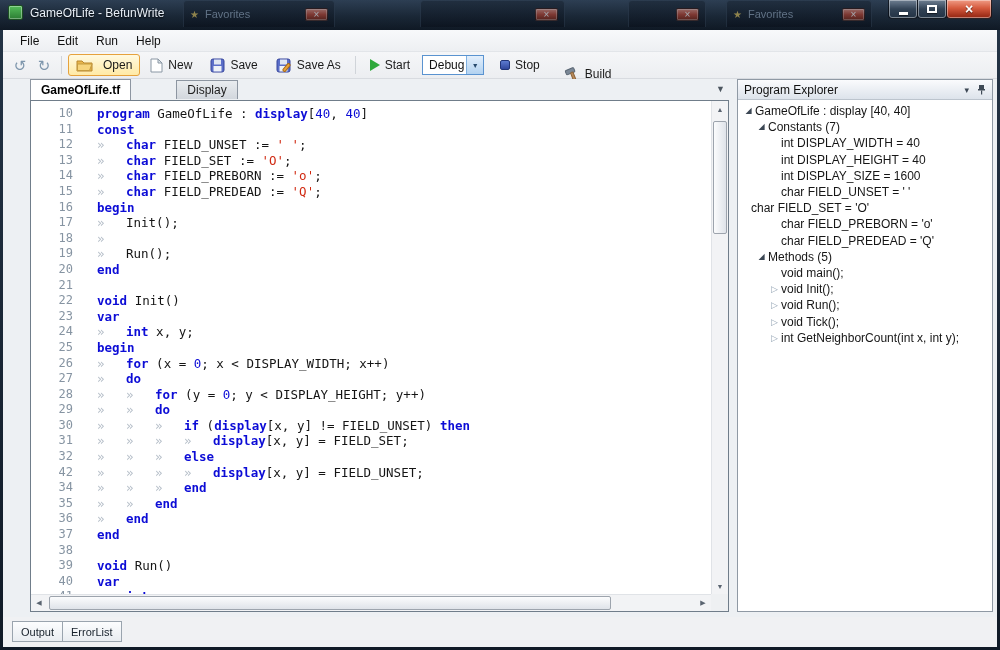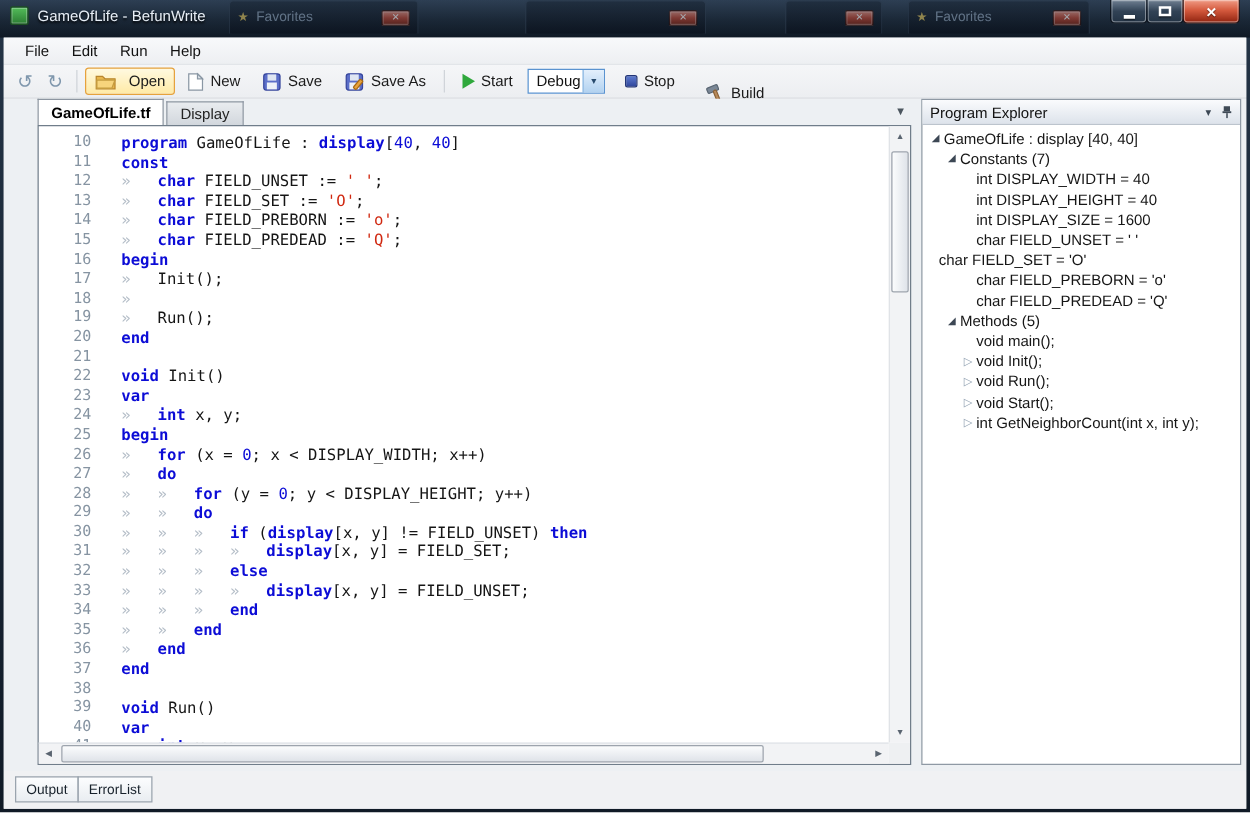--- a/index.html
+++ b/index.html
@@ -74,21 +74,21 @@
             background:linear-gradient(#5d7bd0,#31479c); }
   .combo { width:62px; height:20px; margin-left:2px; display:flex;
            border:1px solid #5a93d0; background:#fff; }
   .combo-label { flex:1; font-size:12px; padding:2px 0 0 6px; color:#111; }
   .combo-arrow { width:17px; display:flex; align-items:center; justify-content:center;
            background:linear-gradient(#e3effc,#b2d2f0); border-left:1px solid #7fb0e0;
            font-size:7px; color:#284a6d; }
 
   
   .client { position:absolute; top:49px; left:0; right:0; bottom:30px; background:#edf0f3; }
-  .tabstrip { position:absolute; top:0; left:27px; height:21px; display:flex; align-items:flex-end; }
+  .tabstrip { position:absolute; top:0; left:27px; height:21px; display:flex; align-items:center;gap:43px; }
   .doc-tab { display:flex; align-items:center; padding:0 10px; font-size:12px;
              border:1px solid #8d96a1; border-bottom:none; margin-right:2px; }
   .doc-tab.active { background:#fff; height:21px; font-weight:bold; color:#000; }
   .doc-tab.inactive { background:linear-gradient(#e9ecef,#d2d7dd); height:19px; color:#222; }
   .overflow-arrow { position:absolute; top:5px; left:713px; font-size:9px; color:#4c565f; }
 
   .editor-box { position:absolute; left:27px; top:21px; width:699px; height:512px;
                 background:#fff; border:1px solid #707d8a; }
   .code-surface { position:absolute; top:0; left:0; right:17px; bottom:17px;
                   overflow:hidden; padding-top:5px; }
@@ -290,21 +290,21 @@
             <div class="code-line"><span class="ln">23</span><span class="ltext"><span class="tk-k">var</span></span></div>
             <div class="code-line"><span class="ln">24</span><span class="ltext"><span class="tabmark">»</span><span class="tk-k">int</span><span class="tk-p"> x, y;</span></span></div>
             <div class="code-line"><span class="ln">25</span><span class="ltext"><span class="tk-k">begin</span></span></div>
             <div class="code-line"><span class="ln">26</span><span class="ltext"><span class="tabmark">»</span><span class="tk-k">for</span><span class="tk-p"> (x = </span><span class="tk-d">0</span><span class="tk-p">; x &lt; DISPLAY_WIDTH; x++)</span></span></div>
             <div class="code-line"><span class="ln">27</span><span class="ltext"><span class="tabmark">»</span><span class="tk-k">do</span></span></div>
             <div class="code-line"><span class="ln">28</span><span class="ltext"><span class="tabmark">»</span><span class="tabmark">»</span><span class="tk-k">for</span><span class="tk-p"> (y = </span><span class="tk-d">0</span><span class="tk-p">; y &lt; DISPLAY_HEIGHT; y++)</span></span></div>
             <div class="code-line"><span class="ln">29</span><span class="ltext"><span class="tabmark">»</span><span class="tabmark">»</span><span class="tk-k">do</span></span></div>
             <div class="code-line"><span class="ln">30</span><span class="ltext"><span class="tabmark">»</span><span class="tabmark">»</span><span class="tabmark">»</span><span class="tk-k">if</span><span class="tk-p"> (</span><span class="tk-k">display</span><span class="tk-p">[x, y] != FIELD_UNSET) </span><span class="tk-k">then</span></span></div>
             <div class="code-line"><span class="ln">31</span><span class="ltext"><span class="tabmark">»</span><span class="tabmark">»</span><span class="tabmark">»</span><span class="tabmark">»</span><span class="tk-k">display</span><span class="tk-p">[x, y] = FIELD_SET;</span></span></div>
             <div class="code-line"><span class="ln">32</span><span class="ltext"><span class="tabmark">»</span><span class="tabmark">»</span><span class="tabmark">»</span><span class="tk-k">else</span></span></div>
-            <div class="code-line"><span class="ln">33</span><span class="ltext"><span class="tabmark">»</span><span class="tabmark">»</span><span class="tabmark">»</span><span class="tabmark">»</span><span class="tk-k">display</span><span class="tk-p">[x, y] = FIELD_UNSET;</span></span></div>
+            <div class="code-line"><span class="ln">42</span><span class="ltext"><span class="tabmark">»</span><span class="tabmark">»</span><span class="tabmark">»</span><span class="tabmark">»</span><span class="tk-k">display</span><span class="tk-p">[x, y] = FIELD_UNSET;</span></span></div>
             <div class="code-line"><span class="ln">34</span><span class="ltext"><span class="tabmark">»</span><span class="tabmark">»</span><span class="tabmark">»</span><span class="tk-k">end</span></span></div>
             <div class="code-line"><span class="ln">35</span><span class="ltext"><span class="tabmark">»</span><span class="tabmark">»</span><span class="tk-k">end</span></span></div>
             <div class="code-line"><span class="ln">36</span><span class="ltext"><span class="tabmark">»</span><span class="tk-k">end</span></span></div>
             <div class="code-line"><span class="ln">37</span><span class="ltext"><span class="tk-k">end</span></span></div>
             <div class="code-line"><span class="ln">38</span><span class="ltext"></span></div>
             <div class="code-line"><span class="ln">39</span><span class="ltext"><span class="tk-k">void</span><span class="tk-p"> Run()</span></span></div>
             <div class="code-line"><span class="ln">40</span><span class="ltext"><span class="tk-k">var</span></span></div>
             <div class="code-line"><span class="ln">41</span><span class="ltext"><span class="tabmark">»</span><span class="tk-k">int</span><span class="tk-p"> x, y;</span></span></div>
           </div>
 
@@ -379,21 +379,21 @@
             <div class="tree-row" style="padding-left: 30px;">
               <span class="tw tw-closed">▷</span>
               <span class="tree-label">void Init();</span>
             </div>
             <div class="tree-row" style="padding-left: 30px;">
               <span class="tw tw-closed">▷</span>
               <span class="tree-label">void Run();</span>
             </div>
             <div class="tree-row" style="padding-left: 30px;">
               <span class="tw tw-closed">▷</span>
-              <span class="tree-label">void Start();</span>
+              <span class="tree-label">void Tick();</span>
             </div>
             <div class="tree-row" style="padding-left: 30px;">
               <span class="tw tw-closed">▷</span>
               <span class="tree-label">int GetNeighborCount(int x, int y);</span>
             </div>
           </div>
       </div>
 
     </div>
 

